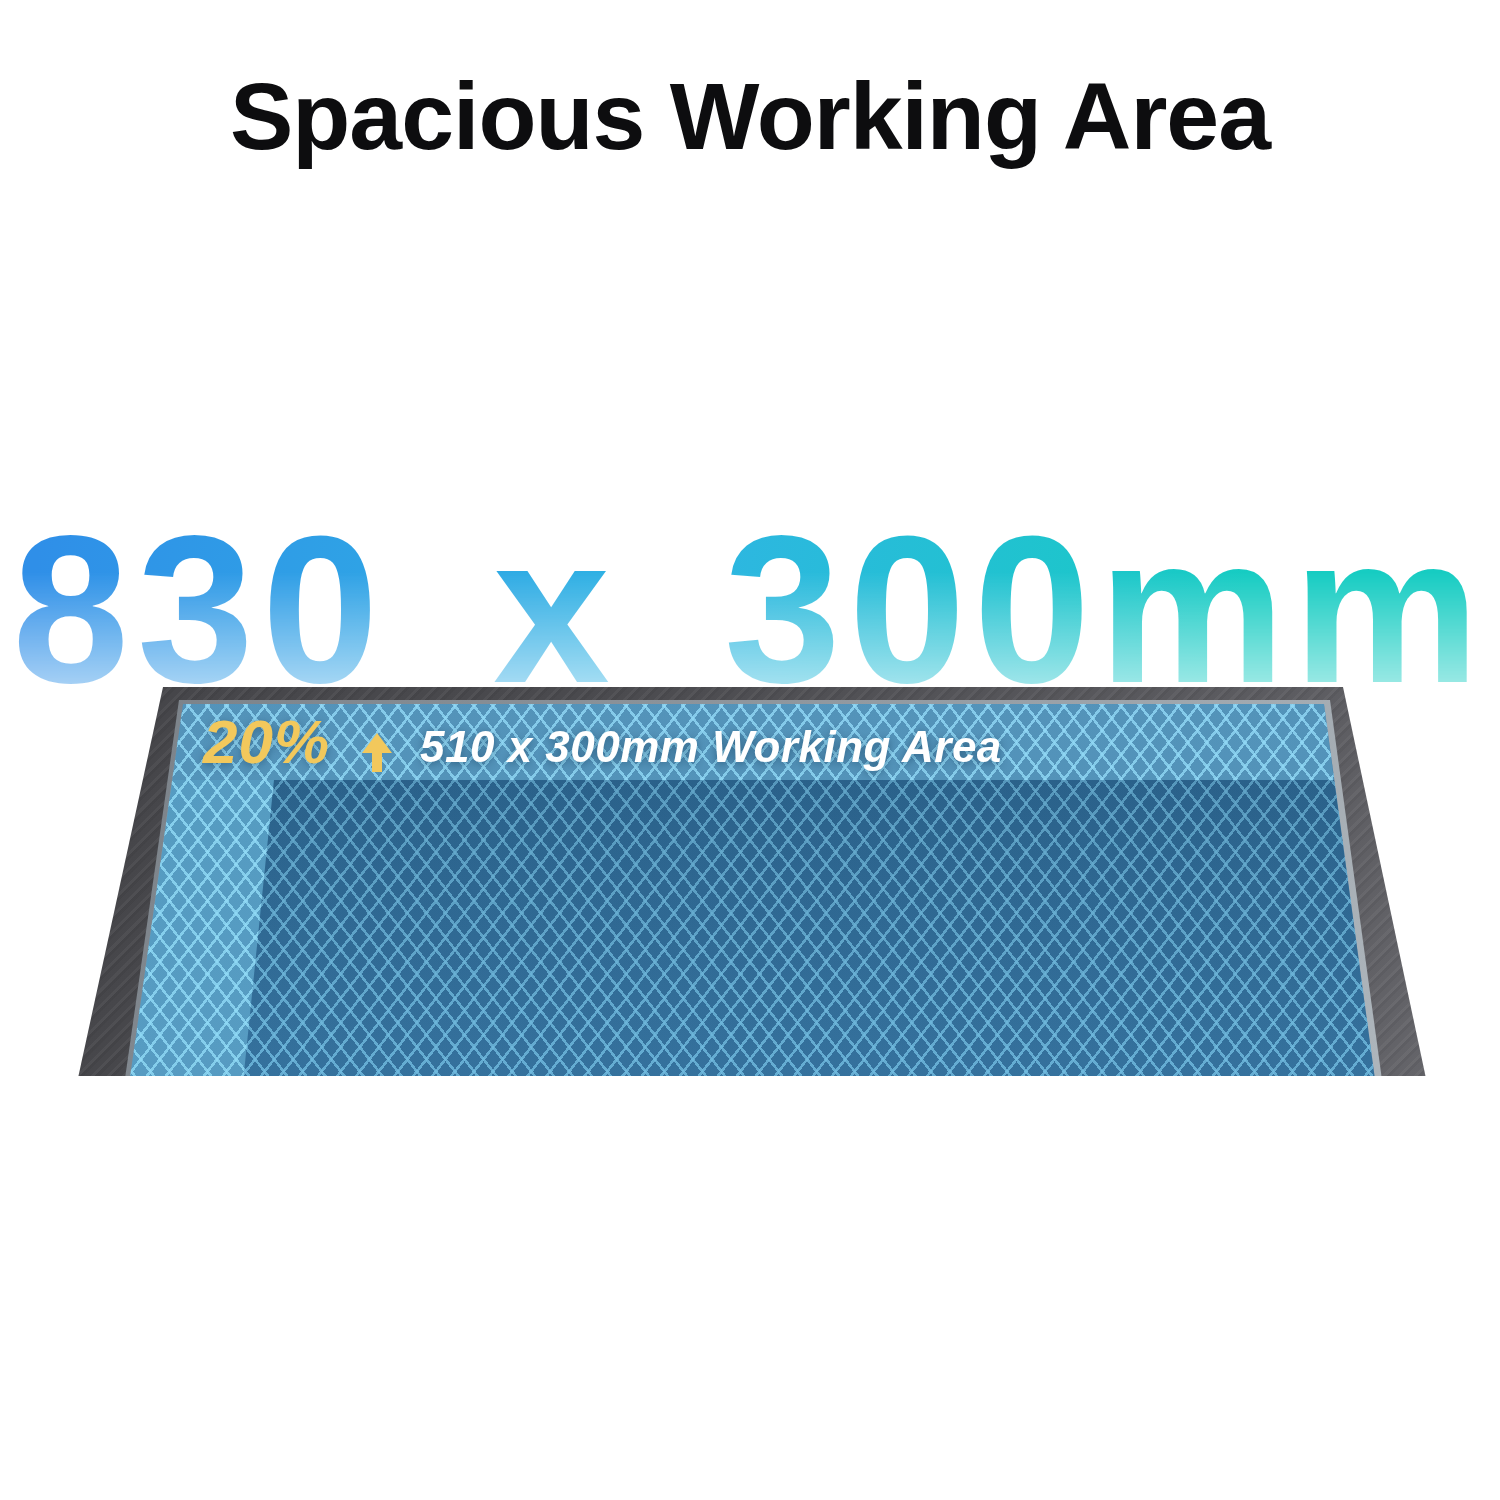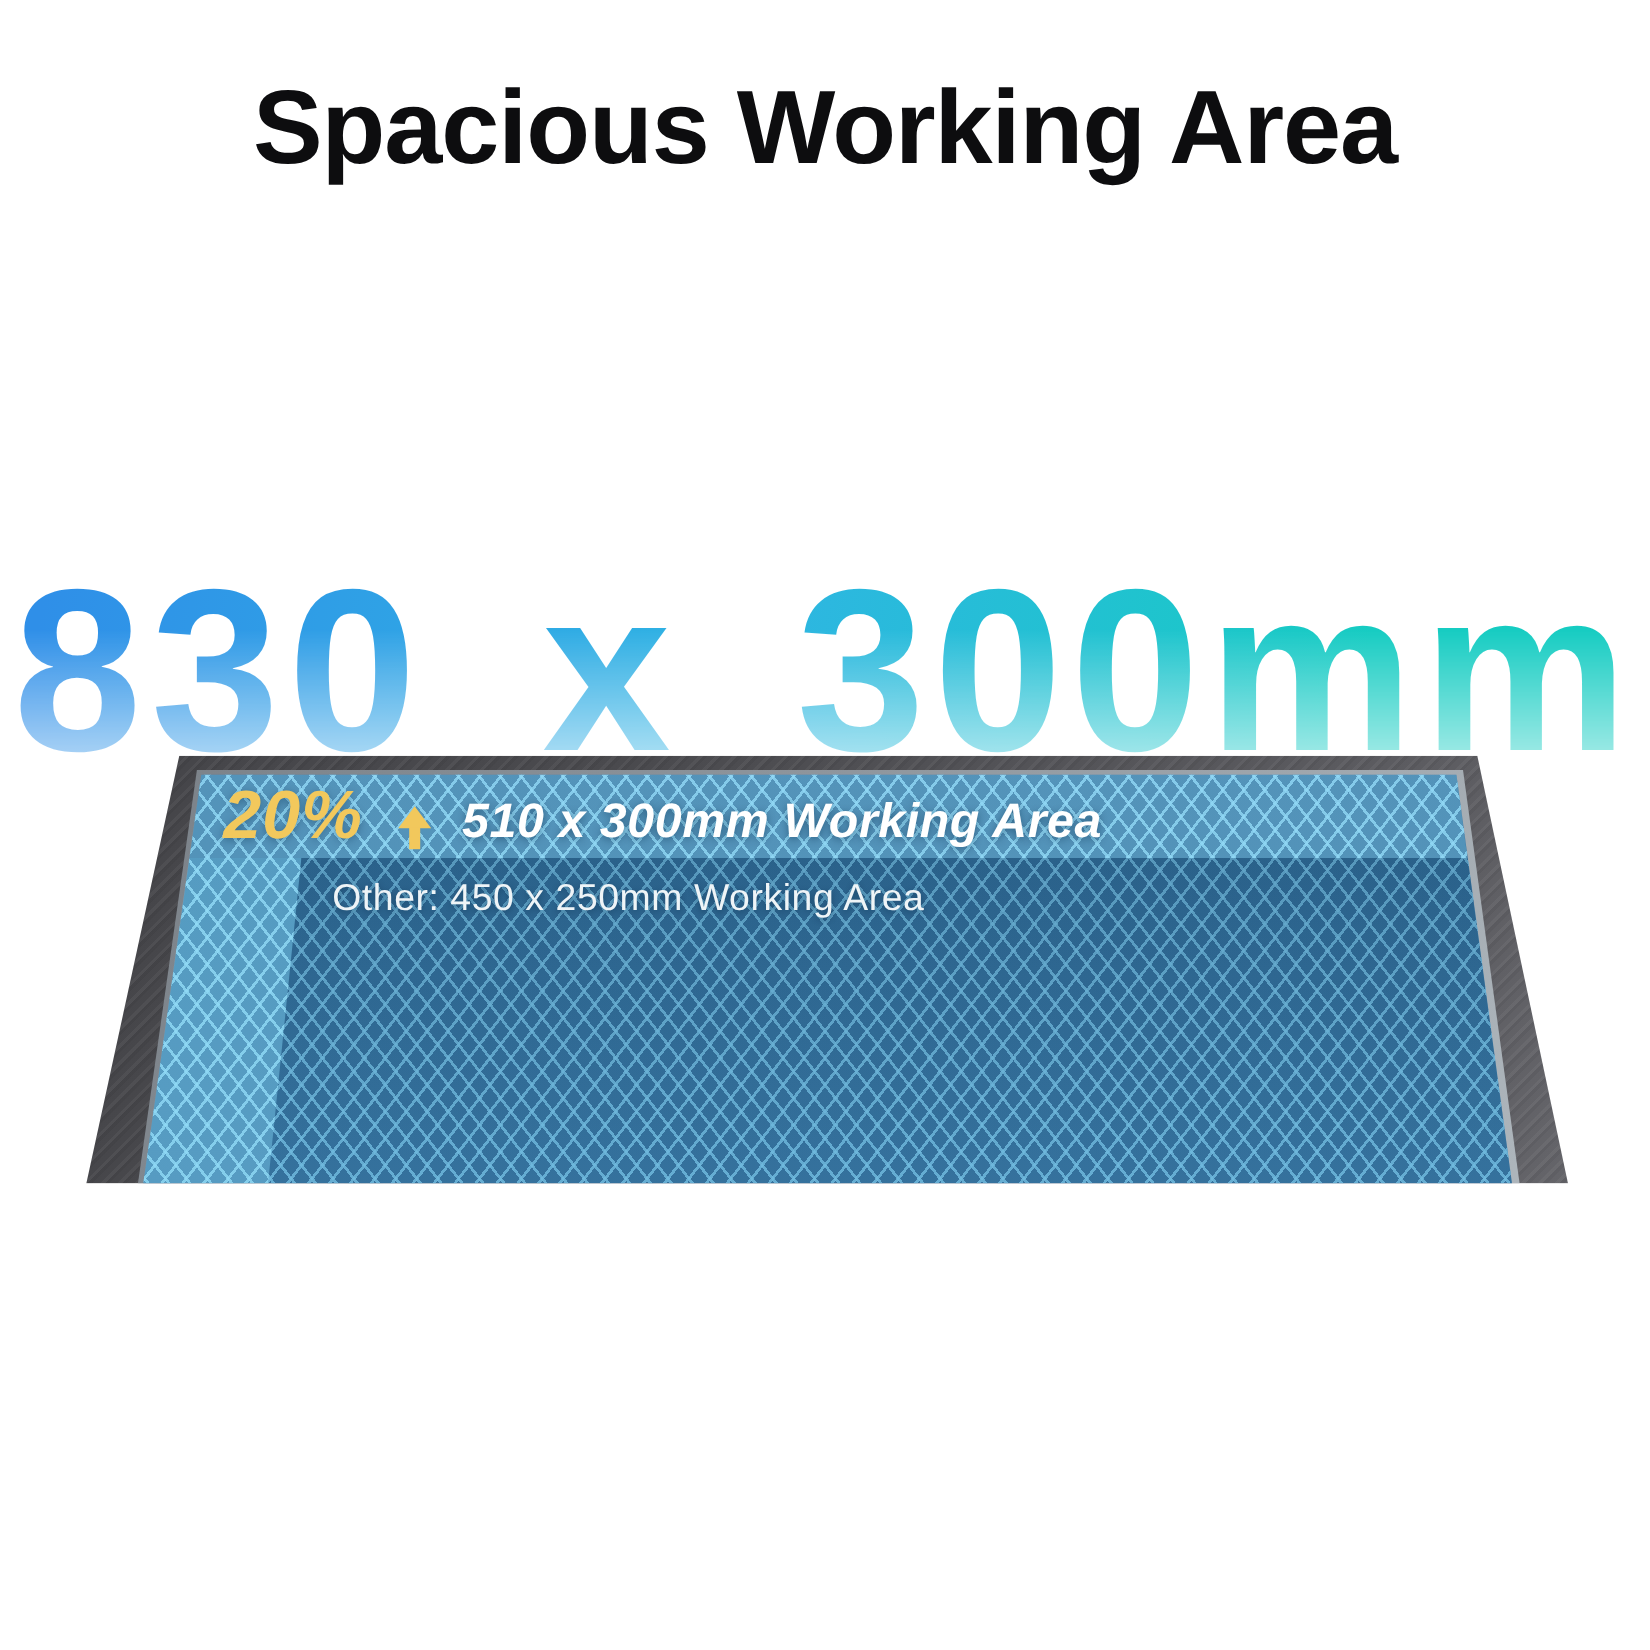--- a/index.html
+++ b/index.html
@@ -118,15 +118,14 @@
   <div class="layer band-highlight"></div>
   <div class="layer strip-highlight"></div>
   <div class="layer dark-area"></div>
 
   <div class="badge-percent">20%</div>
   <div class="arrow-up">
     <div class="tri"></div>
     <div class="stem"></div>
   </div>
   <div class="working-label">510 x 300mm Working Area</div>
-  <div class="other-label">Other: 450 x 250mm Working Area</div>
 
 </div>
 
 </body></html>

